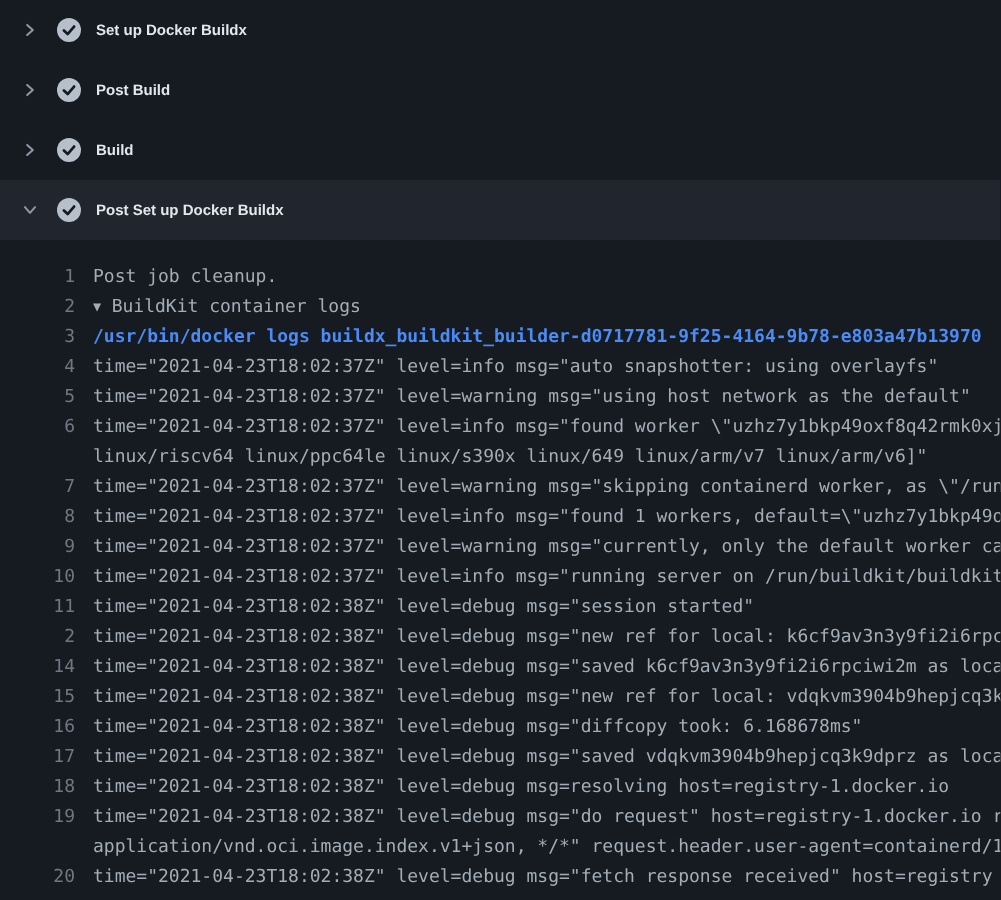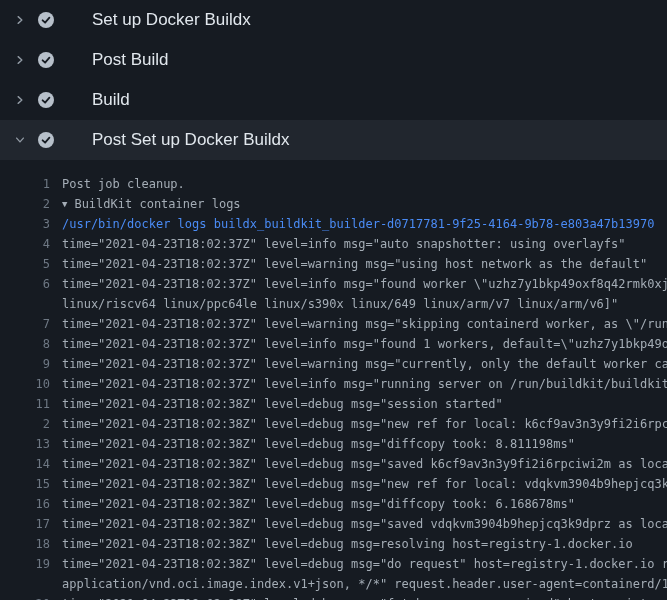--- a/index.html
+++ b/index.html
@@ -25,39 +25,38 @@
     padding:0 16px 0 12px;cursor:pointer;
   }
   .step.expanded{background:var(--expanded-header-bg);text-align:right;}
   .chev{
     width:16px;height:16px;margin-right:10px;color:var(--chevron);
     display:flex;align-items:center;justify-content:center;flex:none;
   }
   .chev.down{transform:rotate(90deg);}
   .check{width:16px;height:16px;margin-right:10px;flex:none;display:flex;}
   .step-label{
-    color:var(--step-label);font-size:17px;font-weight:400;
+    color:var(--step-label);font-size:10px;font-weight:700;
     white-space:nowrap;
-    margin-left:28px;
   }
   .log{
     padding-top:14px;
     font-family:"DejaVu Sans Mono","Liberation Mono",monospace;
     font-size:12px;
   }
   .row{display:flex;height:20px;line-height:20px;white-space:pre;}
   .num{
     width:50px;flex:none;text-align:right;color:var(--line-number);
     user-select:none;cursor:pointer;
   }
   .txt{
     flex:1;padding-left:12px;color:var(--log-text);
     overflow:hidden;white-space:pre;
   }
-  .txt.command{color:var(--command-link);font-weight:400;}
+  .txt.command{color:var(--command-link);font-weight:700;}
   .tri{
     display:inline-block;font-size:9px;margin-right:7px;
     vertical-align:1px;color:var(--log-text);cursor:pointer;
   }
 </style>
 </head>
 <body>
 
 <div class="steps">
     <div class="step">
@@ -124,21 +123,20 @@
     <div class="row"><span class="num">4</span><span class="txt plain">time="2021-04-23T18:02:37Z" level=info msg="auto snapshotter: using overlayfs"</span></div>
     <div class="row"><span class="num">5</span><span class="txt plain">time="2021-04-23T18:02:37Z" level=warning msg="using host network as the default"</span></div>
     <div class="row"><span class="num">6</span><span class="txt plain">time="2021-04-23T18:02:37Z" level=info msg="found worker \"uzhz7y1bkp49oxf8q42rmk0xj</span></div>
     <div class="row"><span class="num"></span><span class="txt continuation">linux/riscv64 linux/ppc64le linux/s390x linux/649 linux/arm/v7 linux/arm/v6]"</span></div>
     <div class="row"><span class="num">7</span><span class="txt plain">time="2021-04-23T18:02:37Z" level=warning msg="skipping containerd worker, as \"/run</span></div>
     <div class="row"><span class="num">8</span><span class="txt plain">time="2021-04-23T18:02:37Z" level=info msg="found 1 workers, default=\"uzhz7y1bkp49o</span></div>
     <div class="row"><span class="num">9</span><span class="txt plain">time="2021-04-23T18:02:37Z" level=warning msg="currently, only the default worker ca</span></div>
     <div class="row"><span class="num">10</span><span class="txt plain">time="2021-04-23T18:02:37Z" level=info msg="running server on /run/buildkit/buildkit</span></div>
     <div class="row"><span class="num">11</span><span class="txt plain">time="2021-04-23T18:02:38Z" level=debug msg="session started"</span></div>
     <div class="row"><span class="num">2</span><span class="txt plain">time="2021-04-23T18:02:38Z" level=debug msg="new ref for local: k6cf9av3n3y9fi2i6rpc</span></div>
-    <div class="row"><span class="num">13</span><span class="txt plain">time="2021-04-23T18:02:38Z" level=debug msg="diffcopy took: 8.811198ms"</span></div>
     <div class="row"><span class="num">14</span><span class="txt plain">time="2021-04-23T18:02:38Z" level=debug msg="saved k6cf9av3n3y9fi2i6rpciwi2m as loca</span></div>
     <div class="row"><span class="num">15</span><span class="txt plain">time="2021-04-23T18:02:38Z" level=debug msg="new ref for local: vdqkvm3904b9hepjcq3k</span></div>
     <div class="row"><span class="num">16</span><span class="txt plain">time="2021-04-23T18:02:38Z" level=debug msg="diffcopy took: 6.168678ms"</span></div>
     <div class="row"><span class="num">17</span><span class="txt plain">time="2021-04-23T18:02:38Z" level=debug msg="saved vdqkvm3904b9hepjcq3k9dprz as loca</span></div>
     <div class="row"><span class="num">18</span><span class="txt plain">time="2021-04-23T18:02:38Z" level=debug msg=resolving host=registry-1.docker.io</span></div>
     <div class="row"><span class="num">19</span><span class="txt plain">time="2021-04-23T18:02:38Z" level=debug msg="do request" host=registry-1.docker.io r</span></div>
     <div class="row"><span class="num"></span><span class="txt continuation">application/vnd.oci.image.index.v1+json, */*" request.header.user-agent=containerd/1.4</span></div>
     <div class="row"><span class="num">20</span><span class="txt plain">time="2021-04-23T18:02:38Z" level=debug msg="fetch response received" host=registry</span></div>
   </div>
 

